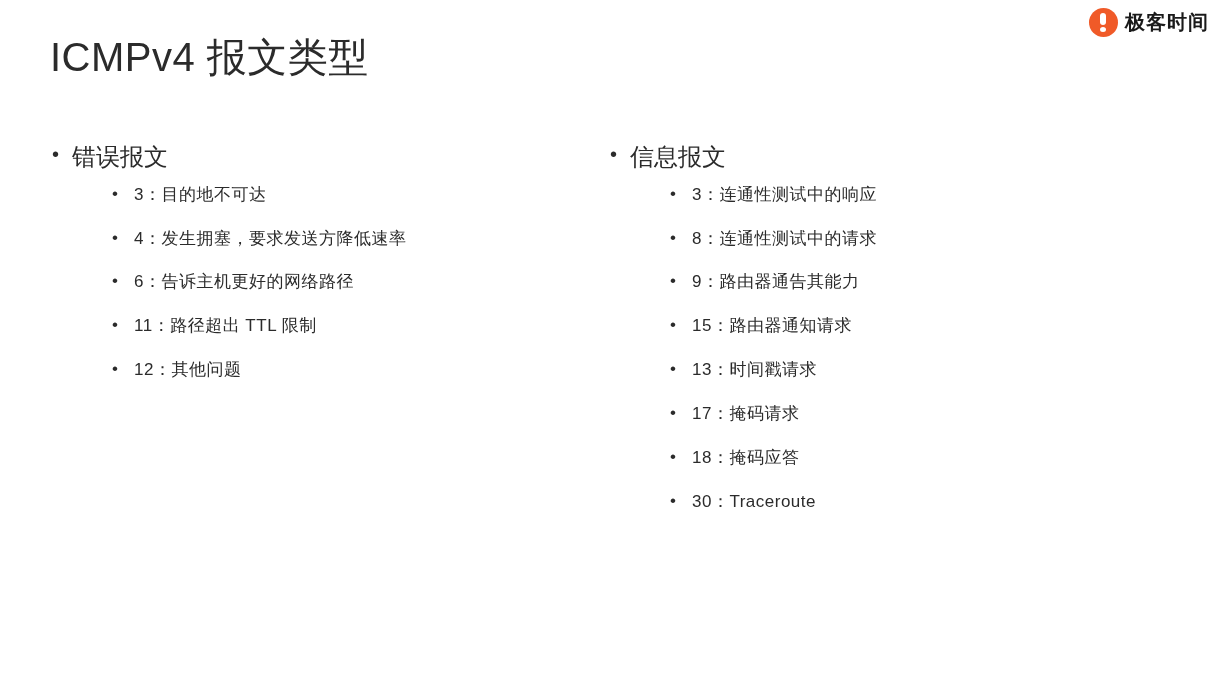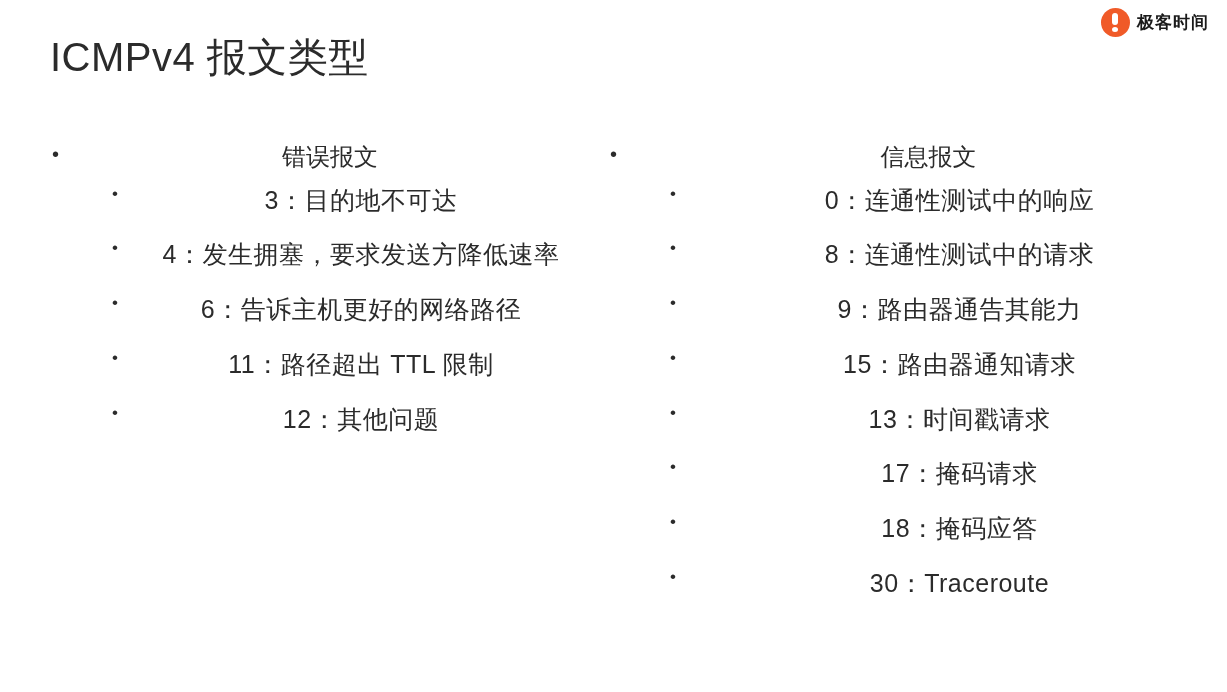--- a/index.html
+++ b/index.html
@@ -53,21 +53,21 @@
     content: "";
     position: absolute;
     left: 11px;
     top: 19px;
     width: 6px;
     height: 5px;
     background: #ffffff;
     border-radius: 50%;
   }
   .brand-text {
-    font-size: 17px;
+    font-size: 20px;
     font-weight: bold;
     color: #1a1a1a;
     letter-spacing: 1px;
     white-space: nowrap;
   }
 
   
   .slide-title {
     position: absolute;
     left: 50px;
@@ -98,40 +98,39 @@
     margin: 0;
     padding: 0;
   }
   ul.level1 > li.head {
     position: relative;
     font-size: 24px;
     color: #2b2b2b;
     padding-left: 28px;
     margin-bottom: 14px;
     line-height: 1.4;
-    text-align: center;
   }
   ul.level1 > li.head > .head-text::before {
     content: "\2022";
     position: absolute;
     left: 8px;
     top: 0;
     font-size: 20px;
     color: #2b2b2b;
     line-height: 1.45;
   }
 
   ul.level2 {
     list-style: none;
     margin: 10px 0 0 0;
     padding: 0 0 0 38px;
   }
   ul.level2 > li {
     position: relative;
-    font-size: 25px;
+    font-size: 17px;
     color: #2b2b2b;
     line-height: 1.35;
     margin-bottom: 21px;
     padding-left: 24px;
     white-space: nowrap;
   }
   ul.level2 > li::before {
     content: "\2022";
     position: absolute;
     left: 2px;
@@ -170,21 +169,21 @@
           </ul>
         </li>
       </ul>
     </div>
 
     <div class="column right">
       <ul class="level1">
         <li class="head">
           <span class="head-text">信息报文</span>
           <ul class="level2">
-            <li><span class="code">0：连通性测试中的响应</span></li>
+            <li><span class="code">3：连通性测试中的响应</span></li>
             <li><span class="code">8：连通性测试中的请求</span></li>
             <li><span class="code">9：路由器通告其能力</span></li>
             <li><span class="code">15：路由器通知请求</span></li>
             <li><span class="code">13：时间戳请求</span></li>
             <li><span class="code">17：掩码请求</span></li>
             <li><span class="code">18：掩码应答</span></li>
             <li><span class="code">30：Traceroute</span></li>
           </ul>
         </li>
       </ul>

